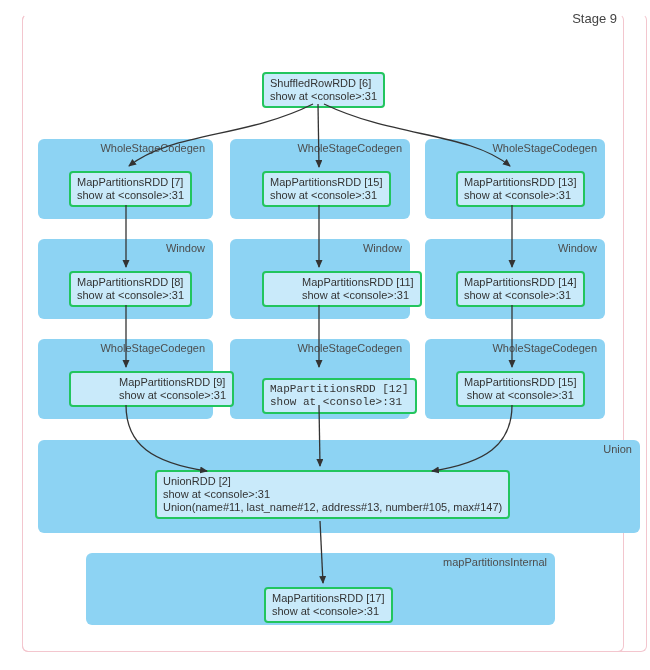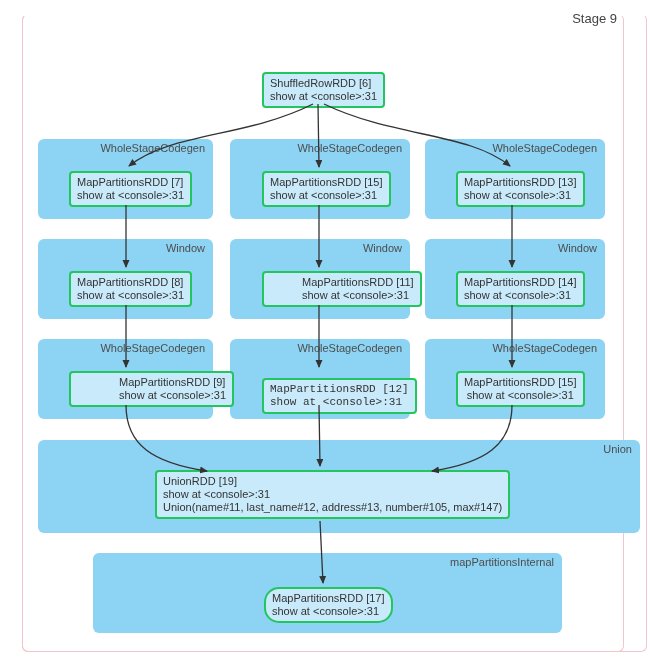--- a/index.html
+++ b/index.html
@@ -25,29 +25,29 @@
   #c-wsc-tl{left:38px;top:139px;width:175px;height:80px;}
   #c-wsc-tc{left:230px;top:139px;width:180px;height:80px;}
   #c-wsc-tr{left:425px;top:139px;width:180px;height:80px;}
   #c-win-l{left:38px;top:239px;width:175px;height:80px;}
   #c-win-c{left:230px;top:239px;width:180px;height:80px;}
   #c-win-r{left:425px;top:239px;width:180px;height:80px;}
   #c-wsc-bl{left:38px;top:339px;width:175px;height:80px;}
   #c-wsc-bc{left:230px;top:339px;width:180px;height:80px;}
   #c-wsc-br{left:425px;top:339px;width:180px;height:80px;}
   #c-union{left:38px;top:440px;width:567px;height:93px;padding-left:35px;}
-  #c-mpi{left:93px;top:553px;width:469px;height:80px;}
+  #c-mpi{left:86px;top:553px;width:469px;height:72px;}
 
   
   #n6{left:262px;top:72px;}
   #n7{left:69px;top:171px;}   #n10{left:262px;top:171px;} #n13{left:456px;top:171px;}
   #n8{left:69px;top:271px;}   #n11{left:262px;top:271px;padding-left:38px;} #n14{left:456px;top:271px;}
   #n9{left:69px;top:371px;padding-left:48px;}   #n12{left:262px;top:378px;font-family:Liberation Mono, monospace;} #n15{left:456px;top:371px;text-align:center;}
   #n16{left:155px;top:470px;}
-  #n17{left:264px;top:587px;border-radius:15px;}
+  #n17{left:264px;top:587px;}
 
   svg.edges{position:absolute;left:0;top:0;width:650px;height:670px;pointer-events:none;}
   svg.edges path.edge{fill:none;stroke:#333;stroke-width:1.3px;}
 </style>
 </head>
 <body>
 
 <div class="canvas">
 
   <div class="stage-container">
@@ -128,21 +128,21 @@
   </div>
   <div class="node" id="n12">
     <div>MapPartitionsRDD [12]</div>
     <div>show at &lt;console&gt;:31</div>
   </div>
   <div class="node" id="n15">
     <div>MapPartitionsRDD [15]</div>
     <div>show at &lt;console&gt;:31</div>
   </div>
   <div class="node" id="n16">
-    <div>UnionRDD [19]</div>
+    <div>UnionRDD [2]</div>
     <div>show at &lt;console&gt;:31</div>
     <div>Union(name#11, last_name#12, address#13, number#105, max#147)</div>
   </div>
   <div class="node" id="n17">
     <div>MapPartitionsRDD [17]</div>
     <div>show at &lt;console&gt;:31</div>
   </div>
 
   <svg class="edges" viewBox="0 0 650 670" xmlns="http://www.w3.org/2000/svg">
     <defs>

